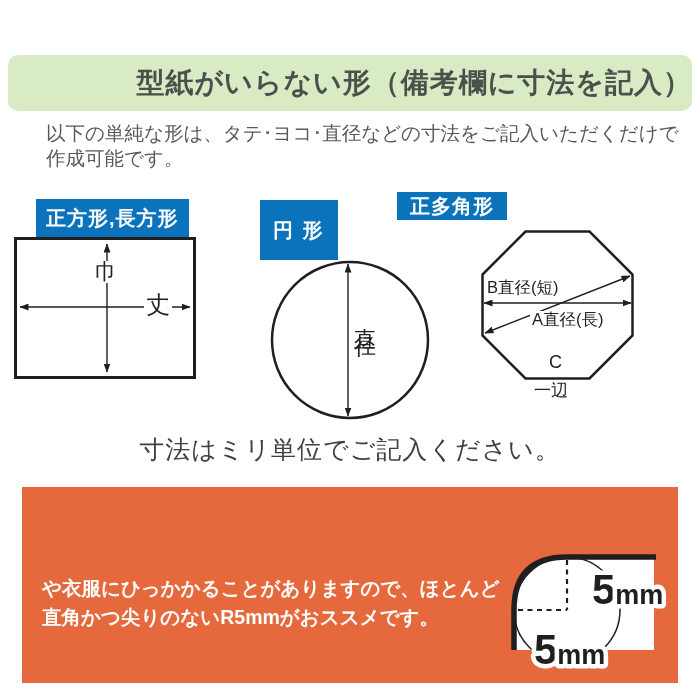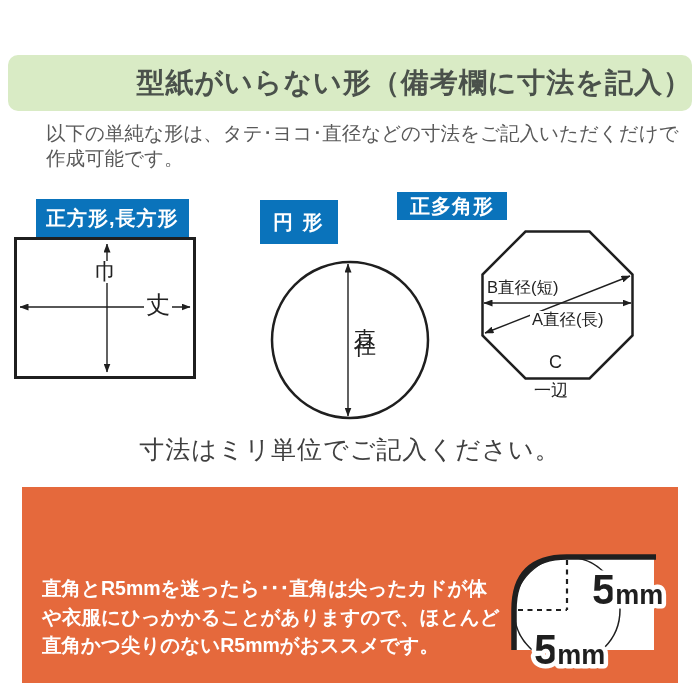--- a/index.html
+++ b/index.html
@@ -13,21 +13,21 @@
 
   
   .intro{position:absolute;left:14px;top:121px;width:680px;font-size:19.5px;line-height:25px;
          color:#595959;}
   .intro span{display:block;margin-left:32px;}
 
   
   .shape-label{position:absolute;background:#0a73bb;color:#ffffff;font-weight:bold;height:28px;
                line-height:28px;display:flex;align-items:center;}
   .lbl-rect{left:36px;top:199px;padding:5px 10px;font-size:20px;letter-spacing:1px;}
-  .lbl-circle{left:260px;top:200px;padding:8px 13px;font-size:20px;letter-spacing:2px;}
+  .lbl-circle{left:260px;top:200px;padding:16px 13px;font-size:20px;letter-spacing:2px;}
   .lbl-poly{left:397px;top:192px;padding:0 13px;text-align:right;}
   .lbl-poly .main{font-size:20px;letter-spacing:1px;}
   .lbl-poly .sub{font-size:12.5px;}
 
   
   .panel{position:absolute;}
   .rect-panel{left:14px;top:237px;width:182px;height:142px;}
   .circle-panel{left:268px;top:258px;width:164px;height:164px;}
   .poly-panel{left:481px;top:230px;width:153px;height:172px;}
   .panel svg{position:absolute;left:0;top:0;}
@@ -127,21 +127,20 @@
     <div class="mark mark-bdia">B直径(短)</div>
     <div class="mark mark-adia">A直径(長)</div>
     <div class="mark mark-c">C</div>
     <div class="mark mark-side">一辺</div>
   </div>
 
   <div class="unit-note">寸法はミリ単位でご記入ください。</div>
 
   <div class="notice">
     <div class="notice-body">
-      <span>直角とR5mmを迷ったら･･･直角は尖ったカドが体</span>
       <span>や衣服にひっかかることがありますので、ほとんど</span>
       <span>直角かつ尖りのないR5mmがおススメです。</span>
     </div>
 
     <svg class="corner-svg" width="200" height="140" viewBox="0 0 200 140">
       <defs>
         <clipPath id="cshape">
           <path d="M146,6 L59,6 Q6,6 6,59 L6,99 L146,99 Z"></path>
         </clipPath>
       </defs>

